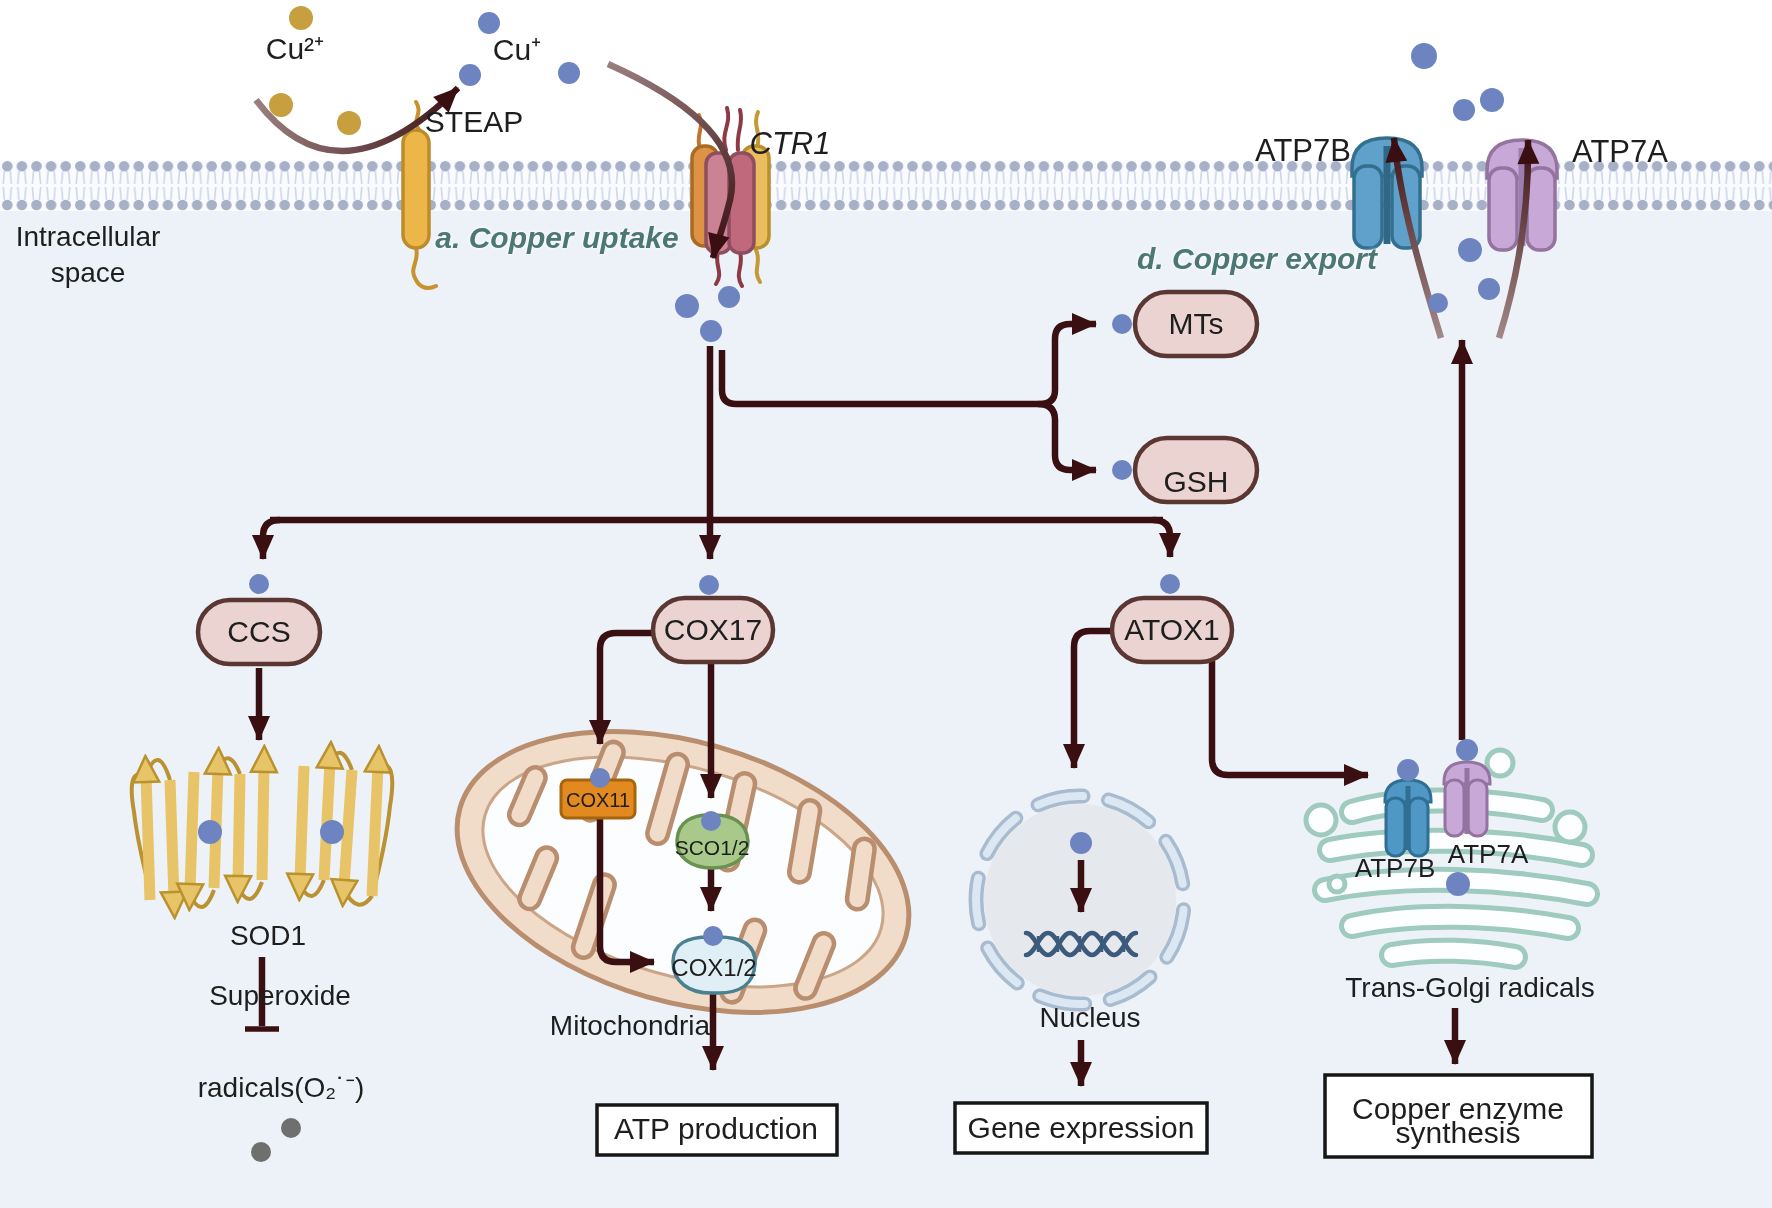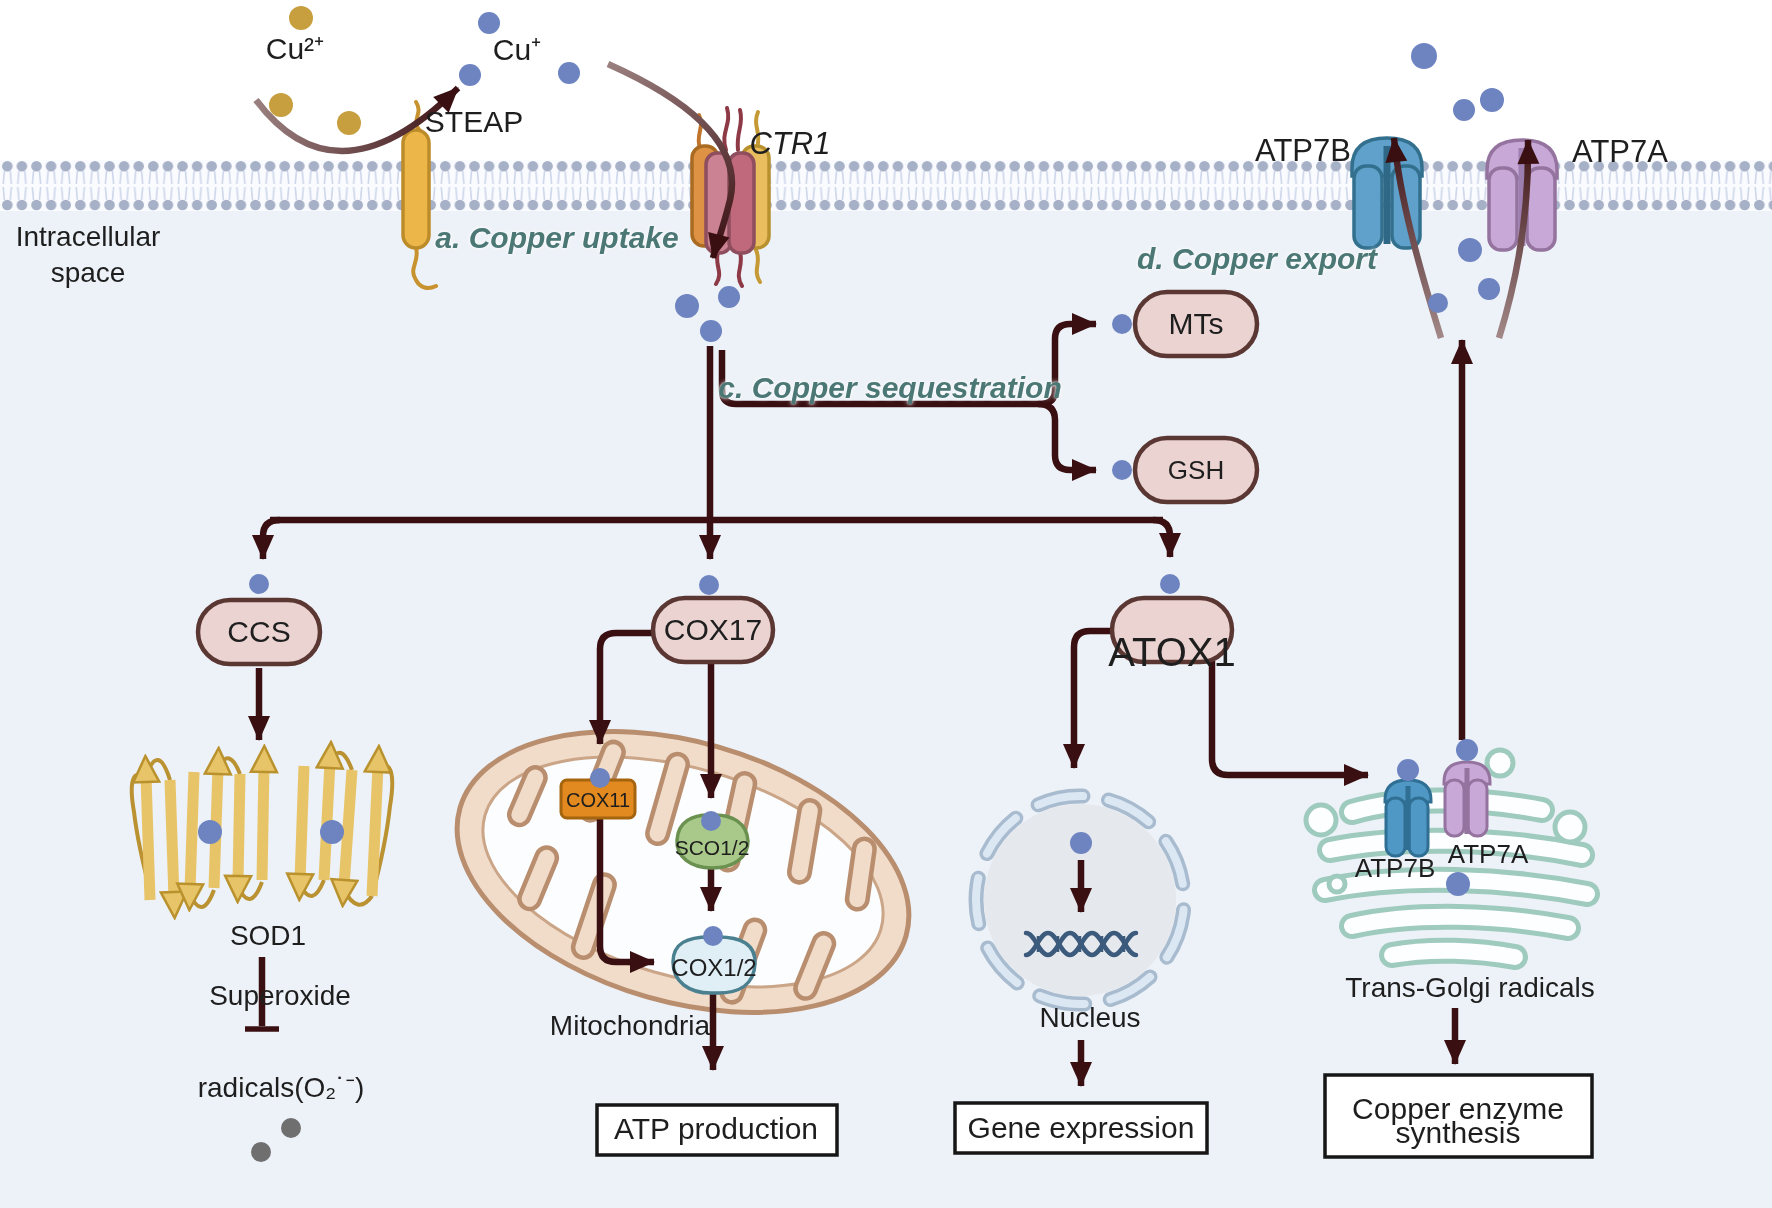--- a/index.html
+++ b/index.html
@@ -296,28 +296,27 @@
 <div class="lbl" style="left:295px;top:49px;font-size:30px;">Cu²⁺</div>
 <div class="lbl" style="left:517px;top:50px;font-size:30px;">Cu⁺</div>
 
 <div class="lbl" style="left:474px;top:122px;font-size:30px;text-align:center;">STEAP</div>
 <div class="lbl" style="left:790px;top:143px;font-size:31px;font-style:italic;">CTR1</div>
 <div class="lbl" style="left:1303px;top:150px;font-size:31px;">ATP7B</div>
 <div class="lbl" style="left:1620px;top:151px;font-size:31px;">ATP7A</div>
 
 <div class="lbl step" style="left:557px;top:238px;font-size:30px;">a. Copper uptake</div>
 <div class="lbl step" style="left:1257px;top:259px;font-size:30px;">d. Copper export</div>
-<div class="lbl step" style="left:890px;top:388px;font-size:30px;">c. Copper sequestration</div>
 
 <div class="lbl" style="left:1196px;top:324px;font-size:30px;">MTs</div>
-<div class="lbl" style="left:1196px;top:470px;font-size:26px;">GSH</div>
+<div class="lbl" style="left:1196px;top:482px;font-size:30px;">GSH</div>
 
 <div class="lbl" style="left:259px;top:632px;font-size:30px;">CCS</div>
 <div class="lbl" style="left:713px;top:630px;font-size:30px;">COX17</div>
-<div class="lbl" style="left:1172px;top:630px;font-size:40px;margin-top:22px;">ATOX1</div>
+<div class="lbl" style="left:1172px;top:630px;font-size:30px;">ATOX1</div>
 
 <div class="lbl" style="left:598px;top:800px;font-size:20px;">COX11</div>
 <div class="lbl" style="left:712px;top:847px;font-size:21px;">SCO1/2</div>
 <div class="lbl" style="left:714px;top:968px;font-size:24px;">COX1/2</div>
 <div class="lbl" style="left:630px;top:1026px;font-size:28px;">Mitochondria</div>
 
 <div class="lbl" style="left:268px;top:936px;font-size:28px;">SOD1</div>
 <div class="lbl" style="left:280px;top:996px;font-size:28px;">Superoxide</div>
 <div class="lbl" style="left:281px;top:1088px;font-size:28px;">radicals(O₂˙⁻)</div>
 

